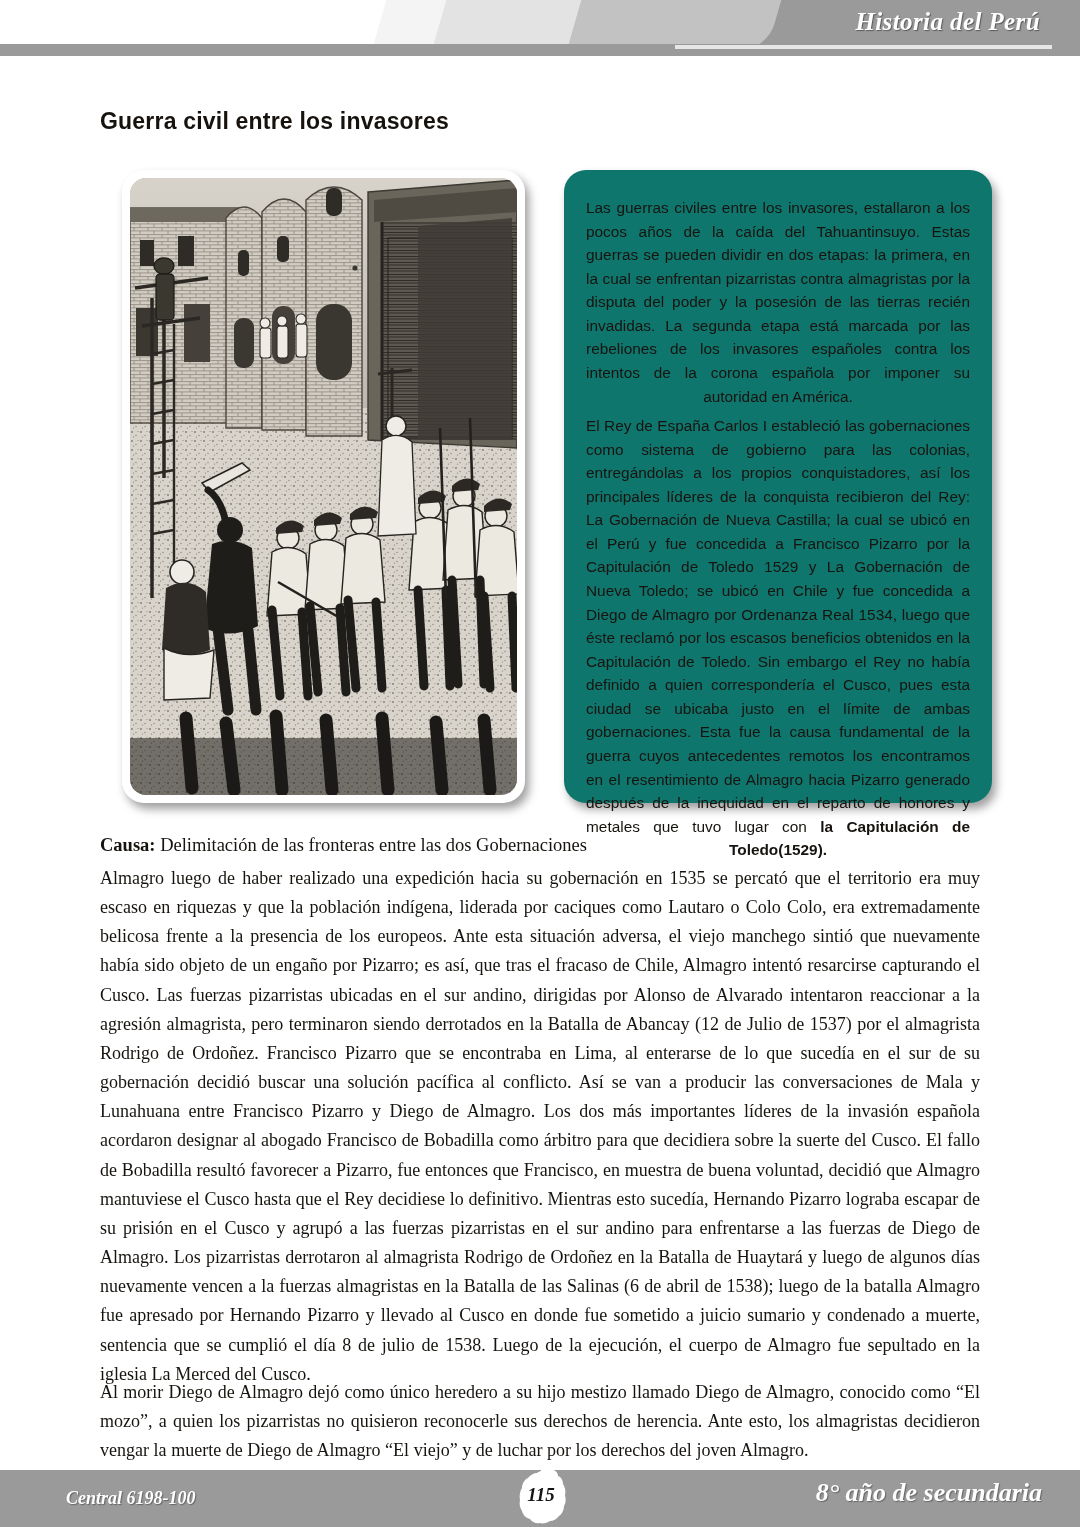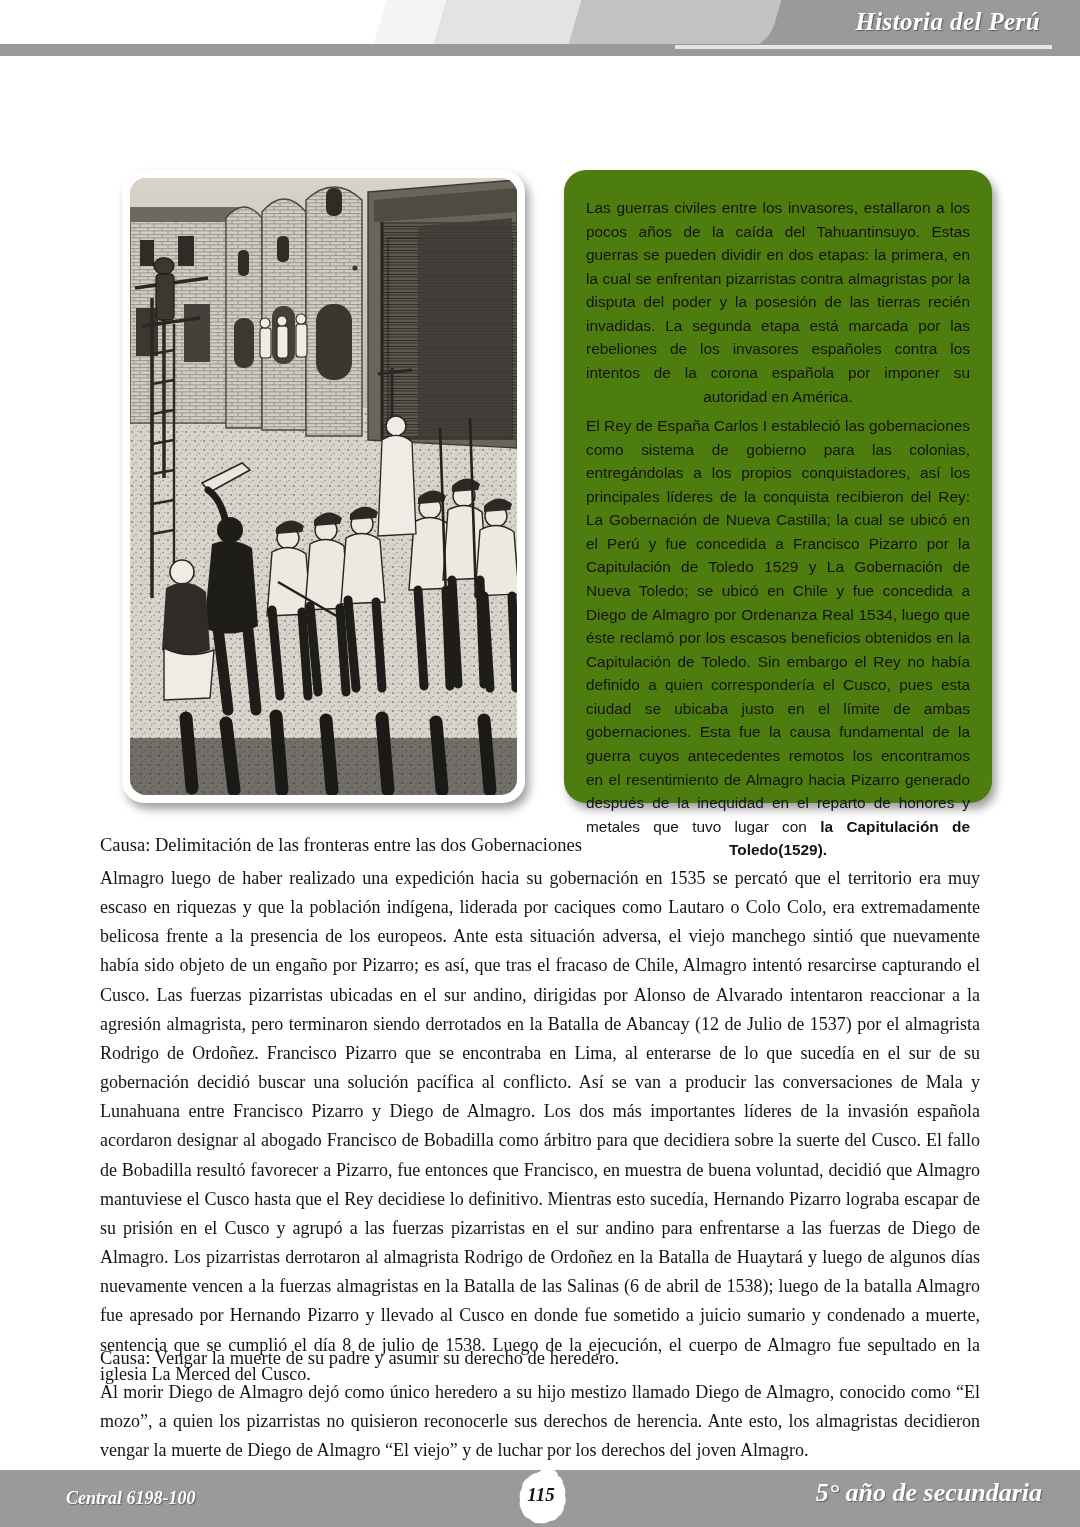--- a/index.html
+++ b/index.html
@@ -136,21 +136,21 @@
     position: relative;
     background: #b9b5ad;
   }
   .engraving svg { display:block; width:100%; height:100%; }
 
   
   .text-card {
     position: absolute;
     left: 564px; top: 114px;
     width: 428px; height: 633px;
-    background: #4d7c0f;
+    background: #0f766e;
     border-radius: 22px;
     box-shadow: 4px 6px 10px rgba(0,0,0,0.38);
     box-sizing: border-box;
     padding: 26px 22px 10px 22px;
   }
   .text-card p {
     margin: 0 0 6px 0;
     font-family: "Liberation Sans", sans-serif;
     font-size: 15.4px;
     line-height: 1.53;
@@ -171,21 +171,21 @@
     left: 100px;
     width: 880px;
     font-family: "Liberation Serif", serif;
     color: #17140f;
   }
   .causa-line {
     font-size: 18.5px;
     line-height: 1.55;
     margin: 0;
   }
-  .causa-line .lbl { font-weight: normal; }
+  .causa-line .lbl { font-weight: bold; }
   .para-body {
     font-size: 18px;
     line-height: 1.62;
     text-align: justify;
     margin: 0;
     word-spacing: 0.1px;
   }
   #causa-fronteras { top: 775px; }
   #para-fronteras  { top: 808px; }
   #causa-rebelion  { top: 1288px; }
@@ -245,20 +245,21 @@
   <div class="hdr-l2"></div>
   <div class="hdr-l3"></div>
   <div class="hdr-white"></div>
   <div class="hdr-bottomline"></div>
   <div class="hdr-rule"></div>
   <div class="hdr-title">Historia del Perú</div>
 </div>
 
 <div class="page">
 
+  <h2 class="section-title" id="title-guerra-civil">Guerra civil entre los invasores</h2>
 
   <div class="figure-card">
     <div class="engraving">
       <svg viewBox="0 0 387 617" preserveAspectRatio="none" xmlns="http://www.w3.org/2000/svg">
         <defs>
           <linearGradient id="sky" x1="0" y1="0" x2="0" y2="1">
             <stop offset="0%" stop-color="#d7d3cb"></stop>
             <stop offset="100%" stop-color="#bdb8af"></stop>
           </linearGradient>
           <pattern id="hatch" width="5" height="5" patternUnits="userSpaceOnUse">
@@ -426,35 +427,34 @@
     <p class="para-1">Las guerras civiles entre los invasores, estallaron a los pocos años de la caída del Tahuantinsuyo. Estas guerras se pueden dividir en dos etapas: la primera, en la cual se enfrentan pizarristas contra almagristas por la disputa del poder y la posesión de las tierras recién invadidas. La segunda etapa está marcada por las rebeliones de los invasores españoles contra los intentos de la corona española por imponer su autoridad en América.</p>
     <p class="para-2"><span>El Rey de España Carlos I estableció las gobernaciones como sistema de gobierno para las colonias, entregándolas a los propios conquistadores, así los principales líderes de la conquista recibieron del Rey: La Gobernación de Nueva Castilla; la cual se ubicó en el Perú y fue concedida a Francisco Pizarro por la Capitulación de Toledo 1529 y La Gobernación de Nueva Toledo; se ubicó en Chile y fue concedida a Diego de Almagro por Ordenanza Real 1534, luego que éste reclamó por los escasos beneficios obtenidos en la Capitulación de Toledo. Sin embargo el Rey no había definido a quien correspondería el Cusco, pues esta ciudad se ubicaba justo en el límite de ambas gobernaciones. Esta fue la causa fundamental de la guerra cuyos antecedentes remotos los encontramos en el resentimiento de Almagro hacia Pizarro generado después de la inequidad en el reparto de honores y metales que tuvo lugar con </span><span class="bold">la Capitulación de Toledo(1529).</span></p>
   </div>
 
 
   <p class="body-block causa-line" id="causa-fronteras"><span class="lbl">Causa:</span><span> Delimitación de las fronteras entre las dos Gobernaciones</span></p>
 
   <p class="body-block para-body" id="para-fronteras">Almagro luego de haber realizado una expedición hacia su gobernación en 1535 se percató que el territorio era muy escaso en riquezas y que la población indígena, liderada por caciques como Lautaro o Colo Colo, era extremadamente belicosa frente a la presencia de los europeos. Ante esta situación adversa, el viejo manchego sintió que nuevamente había sido objeto de un engaño por Pizarro; es así, que tras el fracaso de Chile, Almagro intentó resarcirse capturando el Cusco. Las fuerzas pizarristas ubicadas en el sur andino, dirigidas por Alonso de Alvarado intentaron reaccionar a la agresión almagrista, pero terminaron siendo derrotados en la Batalla de Abancay (12 de Julio de 1537) por el almagrista Rodrigo de Ordoñez. Francisco Pizarro que se encontraba en Lima, al enterarse de lo que sucedía en el sur de su gobernación decidió buscar una solución pacífica al conflicto. Así se van a producir las conversaciones de Mala y Lunahuana entre Francisco Pizarro y Diego de Almagro. Los dos más importantes líderes de la invasión española acordaron designar al abogado Francisco de Bobadilla como árbitro para que decidiera sobre la suerte del Cusco. El fallo de Bobadilla resultó favorecer a Pizarro, fue entonces que Francisco, en muestra de buena voluntad, decidió que Almagro mantuviese el Cusco hasta que el Rey decidiese lo definitivo. Mientras esto sucedía, Hernando Pizarro lograba escapar de su prisión en el Cusco y agrupó a las fuerzas pizarristas en el sur andino para enfrentarse a las fuerzas de Diego de Almagro. Los pizarristas derrotaron al almagrista Rodrigo de Ordoñez en la Batalla de Huaytará y luego de algunos días nuevamente vencen a la fuerzas almagristas en la Batalla de las Salinas (6 de abril de 1538); luego de la batalla Almagro fue apresado por Hernando Pizarro y llevado al Cusco en donde fue sometido a juicio sumario y condenado a muerte, sentencia que se cumplió el día 8 de julio de 1538. Luego de la ejecución, el cuerpo de Almagro fue sepultado en la iglesia La Merced del Cusco.</p>
 
 
-  <p class="body-block causa-line" id="causa-rebelion"><span class="lbl">Causa:</span><span> Vengar la muerte de su padre y asumir su derecho de heredero.</span></p>
 
   <p class="body-block para-body" id="para-rebelion">Al morir Diego de Almagro dejó como único heredero a su hijo mestizo llamado Diego de Almagro, conocido como “El mozo”, a quien los pizarristas no quisieron reconocerle sus derechos de herencia. Ante esto, los almagristas decidieron vengar la muerte de Diego de Almagro “El viejo” y de luchar por los derechos del joven Almagro.</p>
 </div>
 
 <div class="footer">
   <div class="footer-left">Central 6198-100</div>
   <div class="page-badge">
     <svg width="62" height="62" viewBox="0 0 62 62" xmlns="http://www.w3.org/2000/svg">
       <path d="M31 2
                c4 0 7 2 9 4 c4 -1 8 2 8 6
                c3 1 5 4 5 8 c2 3 3 7 2 11
                c1 4 1 8 -1 11 c0 4 -2 8 -5 10
                c-2 3 -6 5 -9 5 c-3 2 -7 3 -10 2
                c-4 1 -8 -1 -10 -4 c-4 -1 -7 -4 -8 -8
                c-2 -3 -3 -7 -2 -11 c-1 -4 0 -9 2 -12
                c0 -4 2 -8 6 -10 c2 -3 6 -5 9 -5
                c1 -1 3 -2 4 -2 Z" fill="#ffffff"></path>
     </svg>
     <div class="num">115</div>
   </div>
-  <div class="footer-right">5° año de secundaria</div>
+  <div class="footer-right">8° año de secundaria</div>
 </div>
 
 </body></html>

